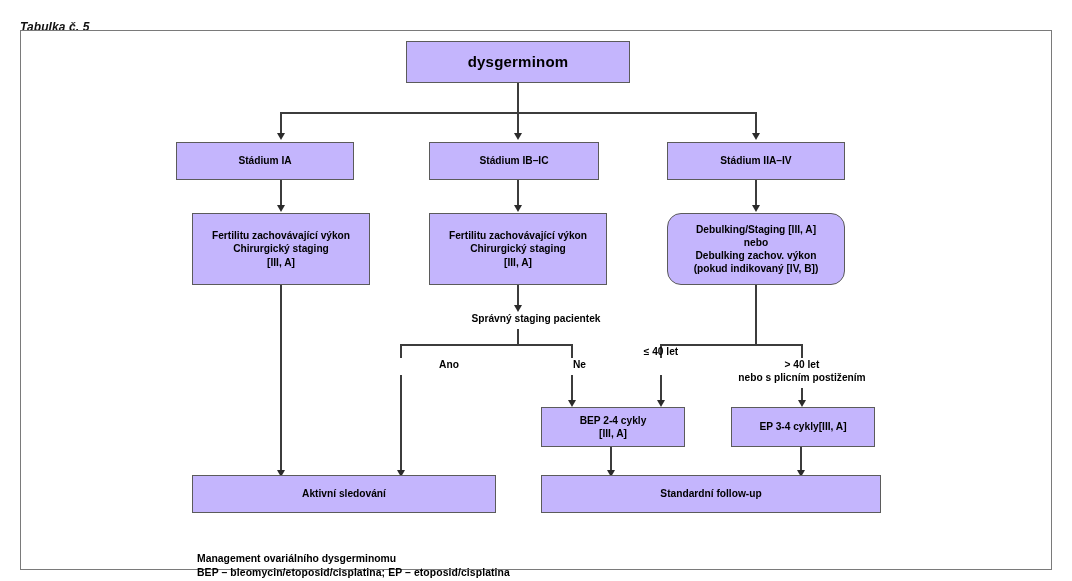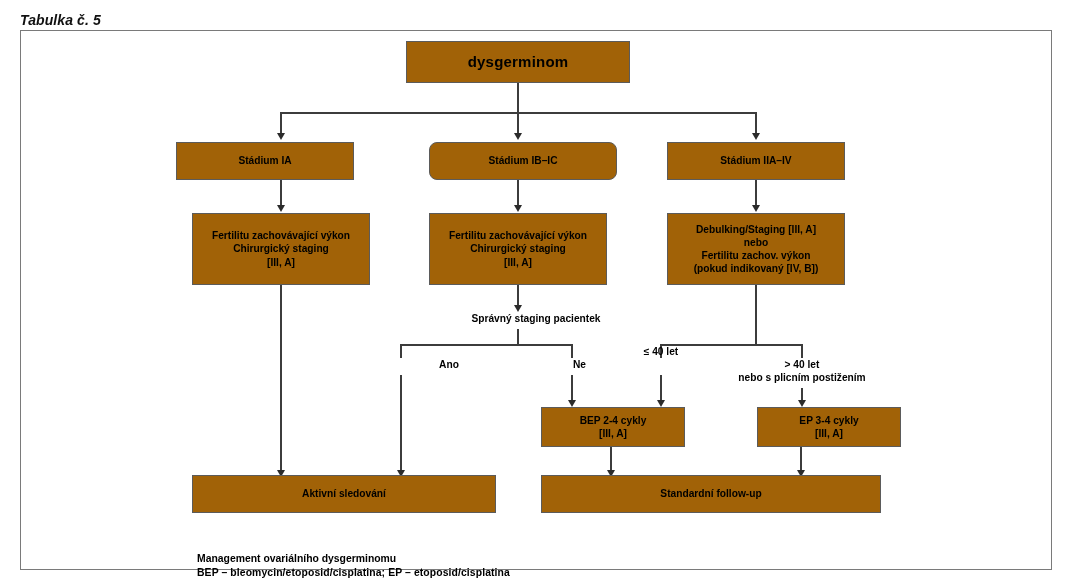--- a/index.html
+++ b/index.html
@@ -1,33 +1,33 @@
 <!DOCTYPE html>
 <html><head>
 <meta charset="utf-8">
 <style>
   html,body{margin:0;padding:0;background:#ffffff;}
   body{font-family:"Liberation Sans", sans-serif;}
   #root{position:relative;width:1072px;height:581px;overflow:hidden;background:#fff;}
 
   #figure-title{
-    position:absolute; left:20px; top:12px;
-    font-size:14px; font-weight:bold; font-style:italic;
+    position:absolute; left:20px; top:20px;
+    font-size:12px; font-weight:bold; font-style:italic;
     color:#111; letter-spacing:.1px; white-space:nowrap;
   }
 
   #frame{
     position:absolute; left:20px; top:30px;
     width:1032px; height:540px;
     border:1.5px solid #7a7a7a; box-sizing:border-box; background:#fff;
   }
 
   .node{
     position:absolute; box-sizing:border-box;
-    background:#a16207; border:1.2px solid #5b5b5b;
+    background:#c4b5fd; border:1.2px solid #5b5b5b;
     display:flex; align-items:center; justify-content:center;
     text-align:center; color:#000;
     font-size:10.2px; font-weight:bold; line-height:13.2px;
     padding:2px 4px;
   }
   .node.title-node{ font-size:15px; letter-spacing:.2px; }
 
   .lbl{
     position:absolute; color:#000; font-size:10.2px; font-weight:bold;
     line-height:13px; text-align:center; white-space:nowrap;
@@ -70,21 +70,21 @@
   <div class="vline" style="left:280px;top:112px;height:22px;"></div>
   <div class="vline" style="left:517px;top:112px;height:22px;"></div>
   <div class="vline" style="left:755px;top:112px;height:22px;"></div>
   <div class="arrow" style="left:281px;top:133px;"></div>
   <div class="arrow" style="left:518px;top:133px;"></div>
   <div class="arrow" style="left:756px;top:133px;"></div>
 
   <div class="node" style="left:176px;top:142px;width:178px;height:38px;">
     <span>Stádium IA</span>
   </div>
-  <div class="node" style="left:429px;top:142px;width:188px;height:38px;border-radius:8px;">
+  <div class="node" style="left:429px;top:142px;width:170px;height:38px;">
     <span>Stádium IB–IC</span>
   </div>
   <div class="node" style="left:667px;top:142px;width:178px;height:38px;">
     <span>Stádium IIA–IV</span>
   </div>
 
   <div class="vline" style="left:280px;top:180px;height:26px;"></div>
   <div class="arrow" style="left:281px;top:205px;"></div>
   <div class="vline" style="left:517px;top:180px;height:26px;"></div>
   <div class="arrow" style="left:518px;top:205px;"></div>
@@ -96,24 +96,24 @@
     <span>Chirurgický staging</span>
     <span>[III, A]</span>
   </div>
 
   <div class="node" style="left:429px;top:213px;width:178px;height:72px;flex-direction:column;">
     <span>Fertilitu zachovávající výkon</span>
     <span>Chirurgický staging</span>
     <span>[III, A]</span>
   </div>
 
-  <div class="node" style="left:667px;top:213px;width:178px;height:72px;flex-direction:column;">
+  <div class="node" style="left:667px;top:213px;width:178px;height:72px;flex-direction:column;border-radius:14px;">
     <span>Debulking/Staging [III, A]</span>
     <span>nebo</span>
-    <span>Fertilitu zachov. výkon</span>
+    <span>Debulking zachov. výkon</span>
     <span>(pokud indikovaný [IV, B])</span>
   </div>
 
   <div class="vline" style="left:280px;top:285px;height:188px;"></div>
   <div class="arrow" style="left:281px;top:470px;"></div>
 
   <div class="vline" style="left:517px;top:285px;height:23px;"></div>
   <div class="arrow" style="left:518px;top:305px;"></div>
 
   <div class="lbl" style="left:518px;top:312px;padding-left:36px;">
@@ -155,21 +155,21 @@
   <div class="arrow" style="left:661px;top:400px;"></div>
 
   <div class="vline" style="left:801px;top:388px;height:15px;"></div>
   <div class="arrow" style="left:802px;top:400px;"></div>
 
   <div class="node" style="left:541px;top:407px;width:144px;height:40px;flex-direction:column;">
     <span>BEP 2-4 cykly</span>
     <span>[III, A]</span>
   </div>
 
-  <div class="node" style="left:731px;top:407px;width:144px;height:40px;flex-direction:column;margin-left:26px;">
+  <div class="node" style="left:731px;top:407px;width:144px;height:40px;">
     <span>EP 3-4 cykly</span>
     <span>[III, A]</span>
   </div>
 
   <div class="vline" style="left:610px;top:447px;height:26px;"></div>
   <div class="arrow" style="left:611px;top:470px;"></div>
   <div class="vline" style="left:800px;top:447px;height:26px;"></div>
   <div class="arrow" style="left:801px;top:470px;"></div>
 
   <div class="node" style="left:192px;top:475px;width:304px;height:38px;">

